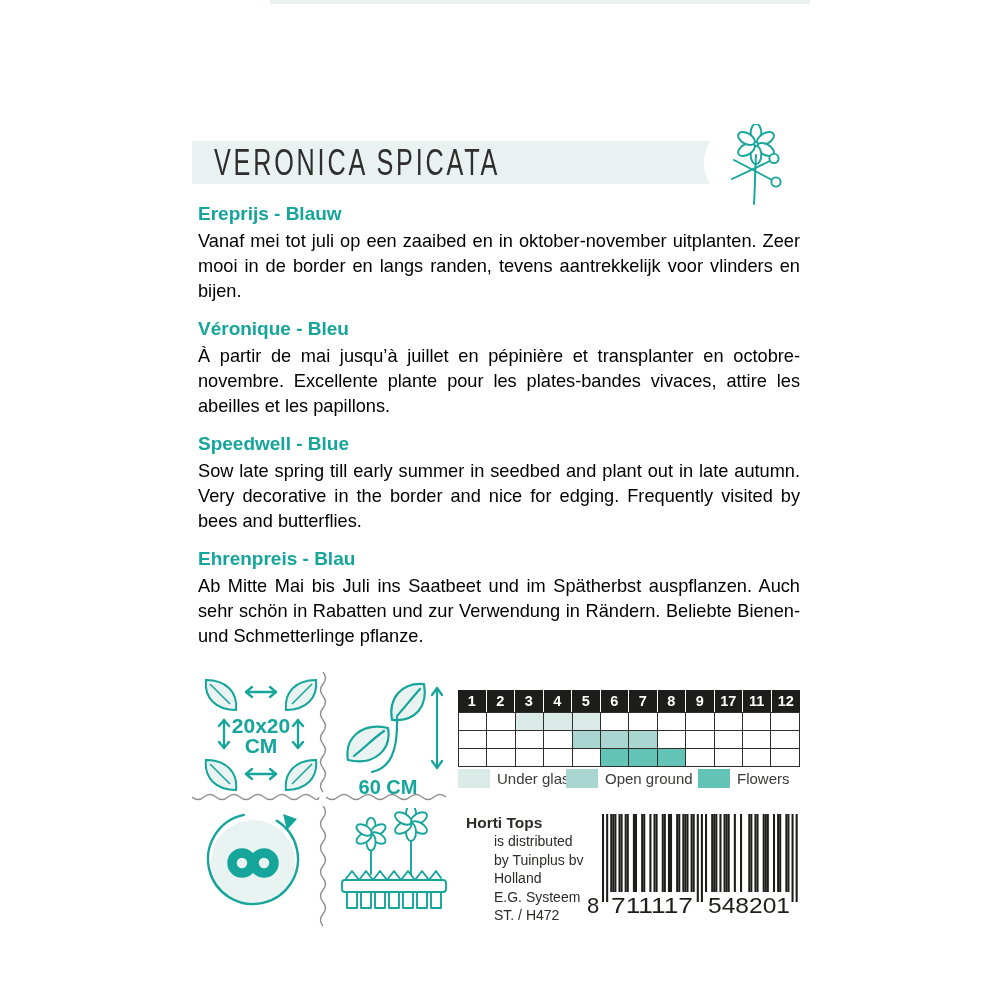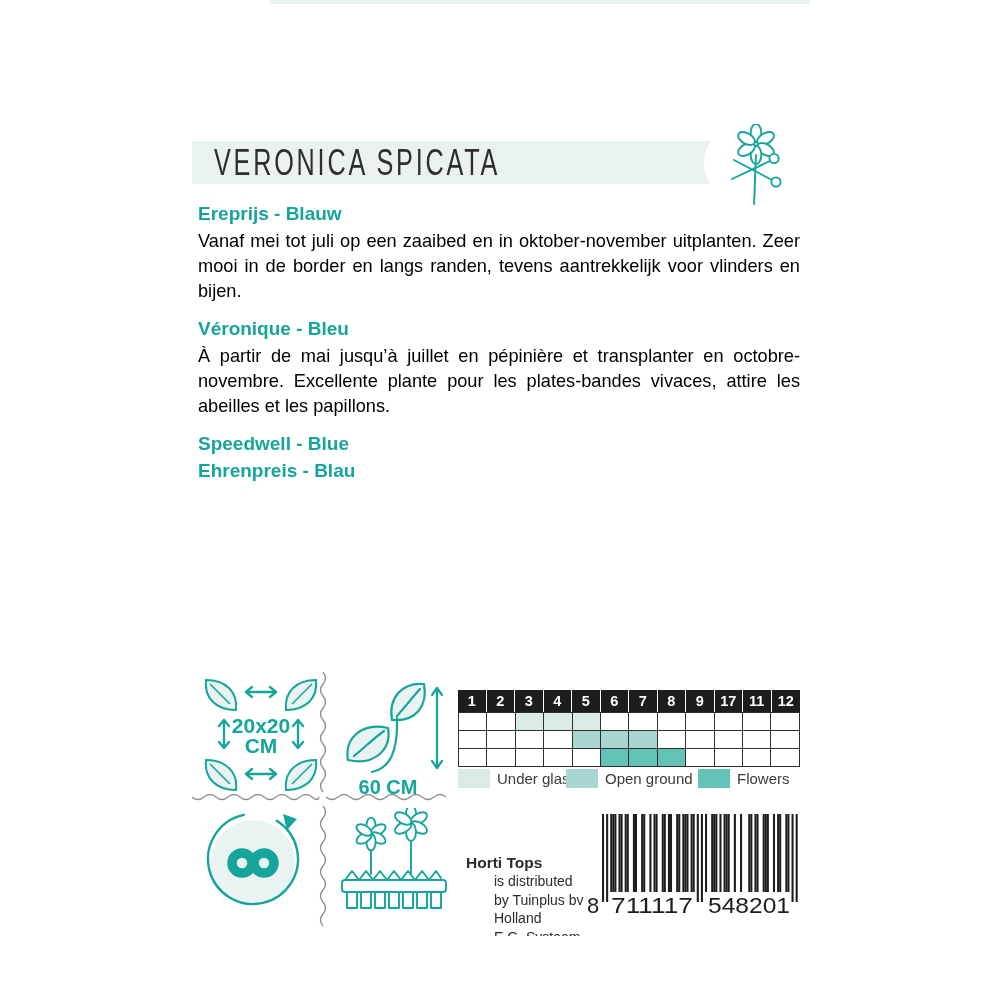--- a/index.html
+++ b/index.html
@@ -37,21 +37,21 @@
   .cal-grid{background:#2e2e2d;padding:1px;display:flex;flex-direction:column;gap:1px;}
   .cal-row{display:flex;gap:1px;}
   .cal-cell{width:27.4px;height:17px;background:#ffffff;}
 
   .legend{position:absolute;left:458px;top:769px;width:342px;height:22px;}
   .legend-item{position:absolute;top:0;display:flex;align-items:center;}
   .legend-swatch{display:inline-block;width:32px;height:19px;margin-right:7px;}
   .legend-label{font-size:15px;color:#3a3a39;white-space:nowrap;}
 
   
-  .distrib{position:absolute;left:466px;top:853px;color:#2b2b2a;}
+  .distrib{position:absolute;left:466px;top:813px;color:#2b2b2a;}
   .distrib-name{font-size:15.5px;font-weight:bold;line-height:19px;margin:0;}
   .distrib-line{font-size:14px;line-height:18.5px;margin:0;padding-left:28px;}
 
   
   .barcode{position:absolute;left:586px;top:812px;}
   .bc-bars{fill:#1d1d1b;}
   .bc-txt{fill:#1d1d1b;font-size:22px;font-weight:500;font-family:"Liberation Sans",sans-serif;}
 
   .print-mark{position:absolute;left:787px;top:950px;width:18px;height:50px;background:#1d1d1b;}
 </style>
@@ -81,21 +81,23 @@
       <circle cx="50" cy="58" r="4.6"></circle>
     </g>
   </svg>
 
   <div class="sections">
     <h3 class="sec-head">Ereprijs - Blauw</h3>
     <p class="sec-body">Vanaf mei tot juli op een zaaibed en in oktober-november uitplanten. Zeer mooi in de border en langs randen, tevens aantrekkelijk voor vlinders en bijen.</p>
     <h3 class="sec-head">Véronique - Bleu</h3>
     <p class="sec-body">À partir de mai jusqu’à juillet en pépinière et transplanter en octobre-novembre. Excellente plante pour les plates-bandes vivaces, attire les abeilles et les papillons.</p>
     <h3 class="sec-head">Speedwell - Blue</h3>
+    <p class="sec-body">Sow late spring till early summer in seedbed and plant out in late autumn. Very decorative in the border and nice for edging. Frequently visited by bees and butterflies.</p>
     <h3 class="sec-head">Ehrenpreis - Blau</h3>
+    <p class="sec-body">Ab Mitte Mai bis Juli ins Saatbeet und im Spätherbst auspflanzen. Auch sehr schön in Rabatten und zur Verwendung in Rändern. Beliebte Bienen- und Schmetterlinge pflanze.</p>
   </div>
 
   <svg class="abs" style="left:196px;top:672px;" width="130" height="122" viewBox="0 0 130 122">
     <defs>
       <g id="leafTL">
         <path d="M34,34 C36,16 24,4 4,4 C2,22 14,34 34,34 Z" fill="#e9f3f1" stroke="#16a59a" stroke-width="2"></path>
         <path d="M28,28 C20,20 14,14 8,8" fill="none" stroke="#16a59a" stroke-width="1.6"></path>
       </g>
     </defs>
     <use href="#leafTL" x="0" y="0" transform="translate(6,4)"></use>

